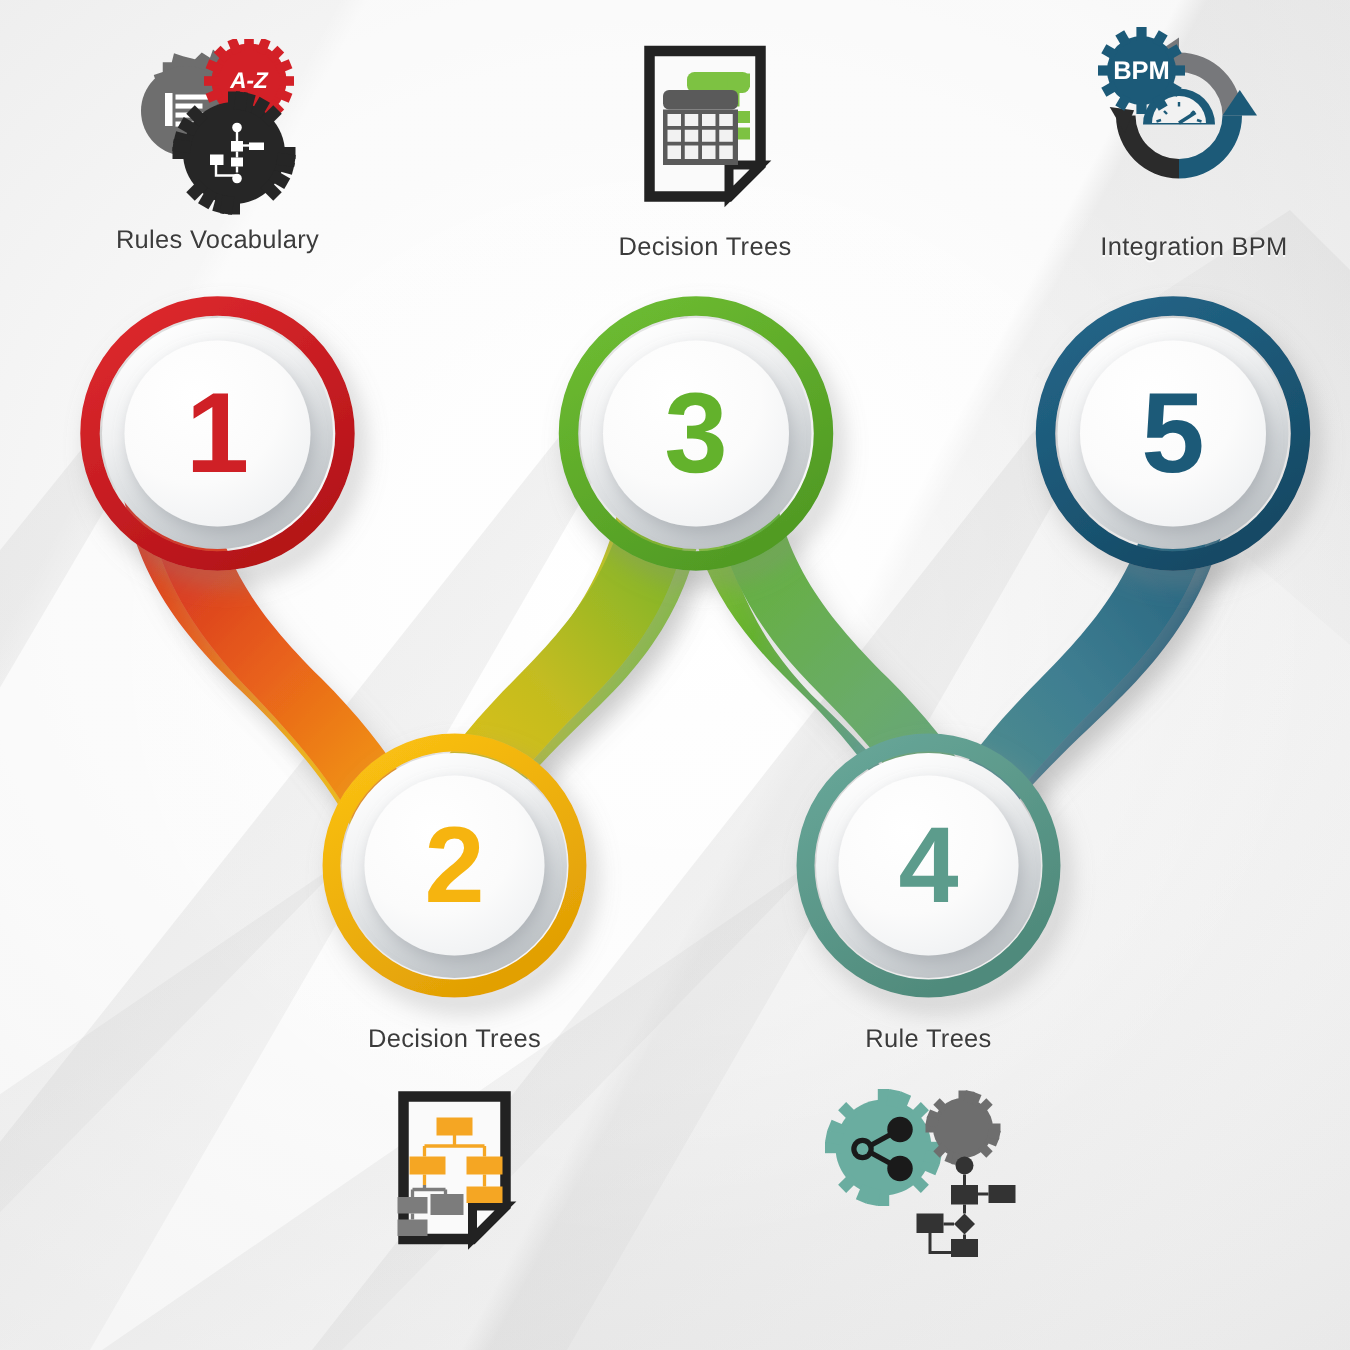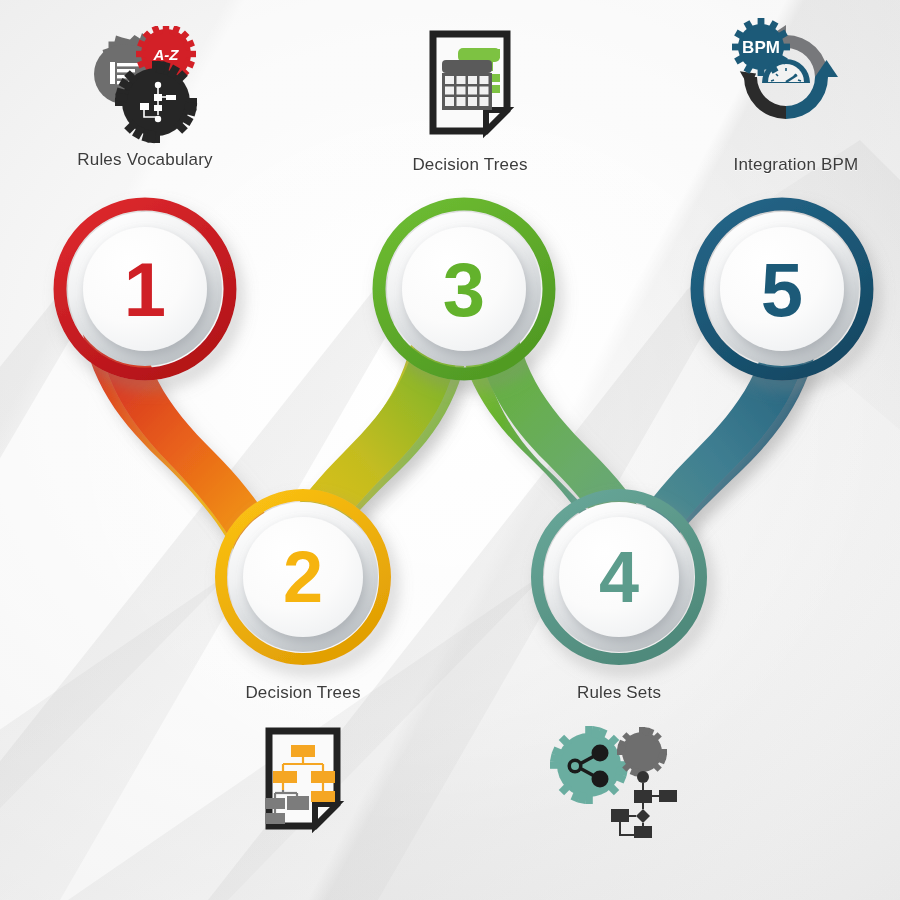--- a/index.html
+++ b/index.html
@@ -465,21 +465,21 @@
         <line x1="22" y1="67" x2="22" y2="72"></line>
         <line x1="44" y1="67" x2="44" y2="72"></line>
         <line x1="22" y1="83" x2="22" y2="87"></line>
       </g>
       <rect x="12" y="72" width="20" height="11" fill="#7c7c7c"></rect>
       <rect x="34" y="70" width="22" height="14" fill="#7c7c7c"></rect>
       <rect x="12" y="87" width="20" height="11" fill="#7c7c7c"></rect>
     </svg>
   </div>
 
-  <div class="label" style="left:619px;top:683px;">Rules Sets</div>
+  <div class="label" style="left:619px;top:683px;">Rule Trees</div>
   <div class="icon-box" style="left:619px;top:722px;">
     <svg width="140" height="120" viewBox="0 0 140 120">
 
       <g transform="translate(40,43)">
         <circle r="32" fill="#6aada0"></circle>
         <g fill="#6aada0">
           <rect x="-3.8" y="-39" width="7.6" height="11"></rect>
           <rect x="-3.8" y="28" width="7.6" height="11"></rect>
           <rect x="-39" y="-3.8" width="11" height="7.6"></rect>
           <rect x="28" y="-3.8" width="11" height="7.6"></rect>

